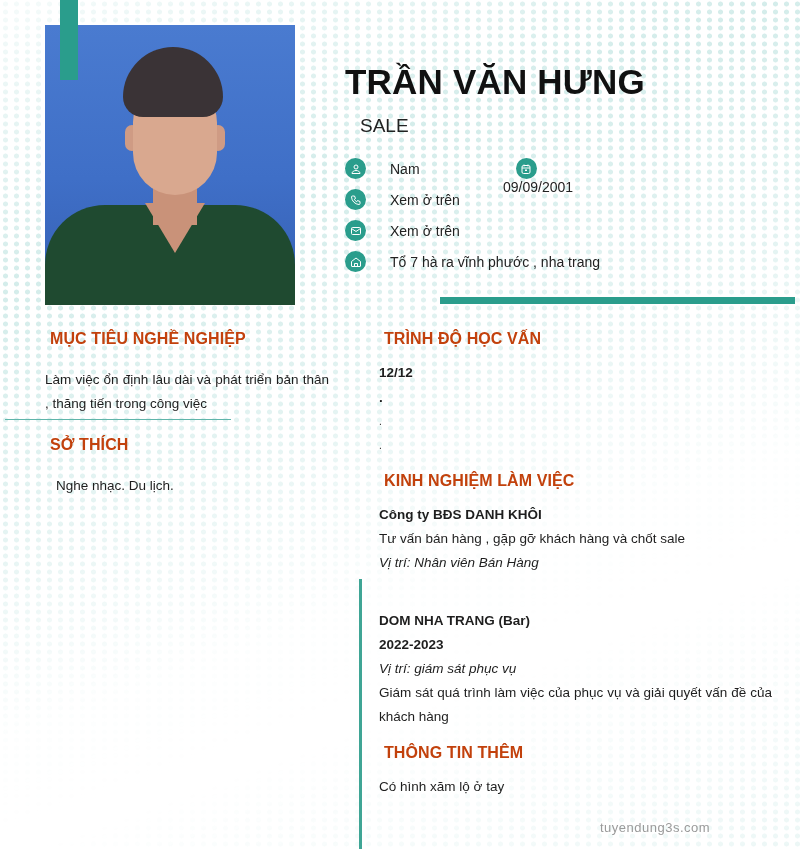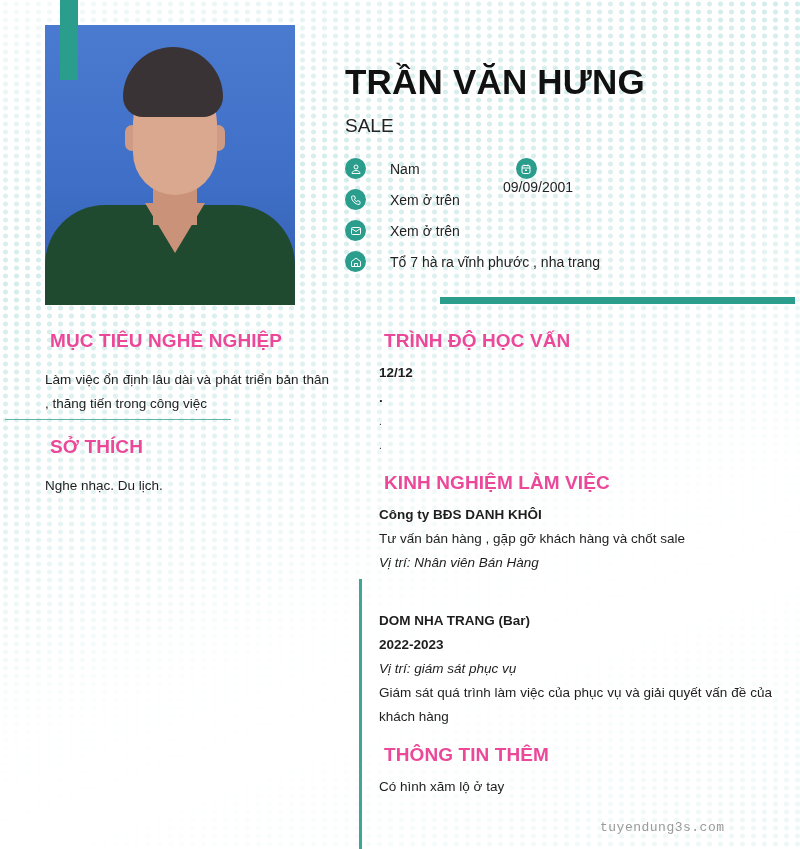--- a/index.html
+++ b/index.html
@@ -23,40 +23,40 @@
     }
     .photo .hair { position:absolute; left:78px; top:22px; width:100px; height:70px; background:#3a3336; border-radius:50px 50px 20px 20px; }
     .photo .face { position:absolute; left:88px; top:60px; width:84px; height:110px; background:#d9a88f; border-radius:40px 40px 45px 45px; }
     .photo .ear-l { position:absolute; left:80px; top:100px; width:14px; height:26px; background:#cf9b84; border-radius:8px; }
     .photo .ear-r { position:absolute; left:166px; top:100px; width:14px; height:26px; background:#cf9b84; border-radius:8px; }
     .photo .neck { position:absolute; left:108px; top:160px; width:44px; height:40px; background:#c99279; }
     .photo .shirt { position:absolute; left:0; top:180px; width:250px; height:110px; background:#1f4a30; border-radius:60px 60px 0 0; }
     .photo .collar { position:absolute; left:100px; top:178px; width:60px; height:50px; background:#c99279; clip-path: polygon(0 0,100% 0,50% 100%); }
 
     .name { left: 345px; top: 62px; font-size: 35px; font-weight: 700; color: #111; letter-spacing: 0.2px; }
-    .job  { left: 345px; top: 115px; font-size: 19px; color: #222; }
+    .job  { left: 360px; top: 115px; font-size: 19px; color: #222; }
 
     .info-row { display: flex; align-items: center; font-size: 14px; color: #222; }
     .icon-circle {
       width: 21px; height: 21px; border-radius: 50%; background: #2a9d8c;
       display: inline-flex; align-items: center; justify-content: center; flex: none;
     }
     .icon-circle svg { width: 12px; height: 12px; }
 
     .divider-right { left: 440px; top: 297px; width: 355px; height: 7px; background: #2a9d8c; }
     .divider-left { left: 5px; top: 419px; width: 226px; height: 1px; background: #5fb5aa; }
     .vline { left: 359px; top: 579px; width: 3px; height: 270px; background: #3fa595; }
 
-    .sec-title { font-size: 19px; font-weight: 700; color: #ec4899; letter-spacing: 0.1px; }
+    .sec-title { font-size: 16px; font-weight: 700; color: #c2410c; letter-spacing: 0.1px; }
     .body-text { font-size: 13.5px; color: #1e1e1e; line-height: 24px; }
     .justify { text-align: justify; }
     .bold { font-weight: 700; }
     .ital { font-style: italic; }
 
-    .watermark { left: 600px; top: 820px; font-family: Liberation Mono, monospace; font-size: 13px; color: #9a9a9a; letter-spacing: 0.5px; }
+    .watermark { left: 600px; top: 820px; font-family: Liberation Sans, sans-serif; font-size: 13px; color: #9a9a9a; letter-spacing: 0.5px; }
   </style>
 </head>
 <body>
 
 <div class="bg-dots"></div>
 
 <div class="abs accent-bar-top"></div>
 
 <div class="abs photo">
   <div class="shirt"></div>
@@ -118,21 +118,21 @@
 </div>
 
 <div class="abs divider-right"></div>
 
 <div class="abs sec-title" style="left:50px; top:330px;">MỤC TIÊU NGHỀ NGHIỆP</div>
 <div class="abs body-text justify" style="left:45px; top:368px; width:284px;">Làm việc ổn định lâu dài và phát triển bản thân , thăng tiến trong công việc</div>
 
 <div class="abs divider-left"></div>
 
 <div class="abs sec-title" style="left:50px; top:436px;">SỞ THÍCH</div>
-<div class="abs body-text" style="left:45px; top:474px;">Nghe nhạc. Du lịch.</div>
+<div class="abs body-text" style="left:56px; top:474px;">Nghe nhạc. Du lịch.</div>
 
 <div class="abs sec-title" style="left:384px; top:330px;">TRÌNH ĐỘ HỌC VẤN</div>
 <div class="abs body-text bold" style="left:379px; top:361px;">12/12</div>
 <div class="abs body-text bold" style="left:379px; top:386px;">.</div>
 <div class="abs body-text" style="left:379px; top:410px; font-size:10px;">.</div>
 <div class="abs body-text" style="left:379px; top:434px; font-size:10px;">.</div>
 
 <div class="abs sec-title" style="left:384px; top:472px;">KINH NGHIỆM LÀM VIỆC</div>
 
 <div class="abs" style="left:379px; top:503px; width:393px;">

